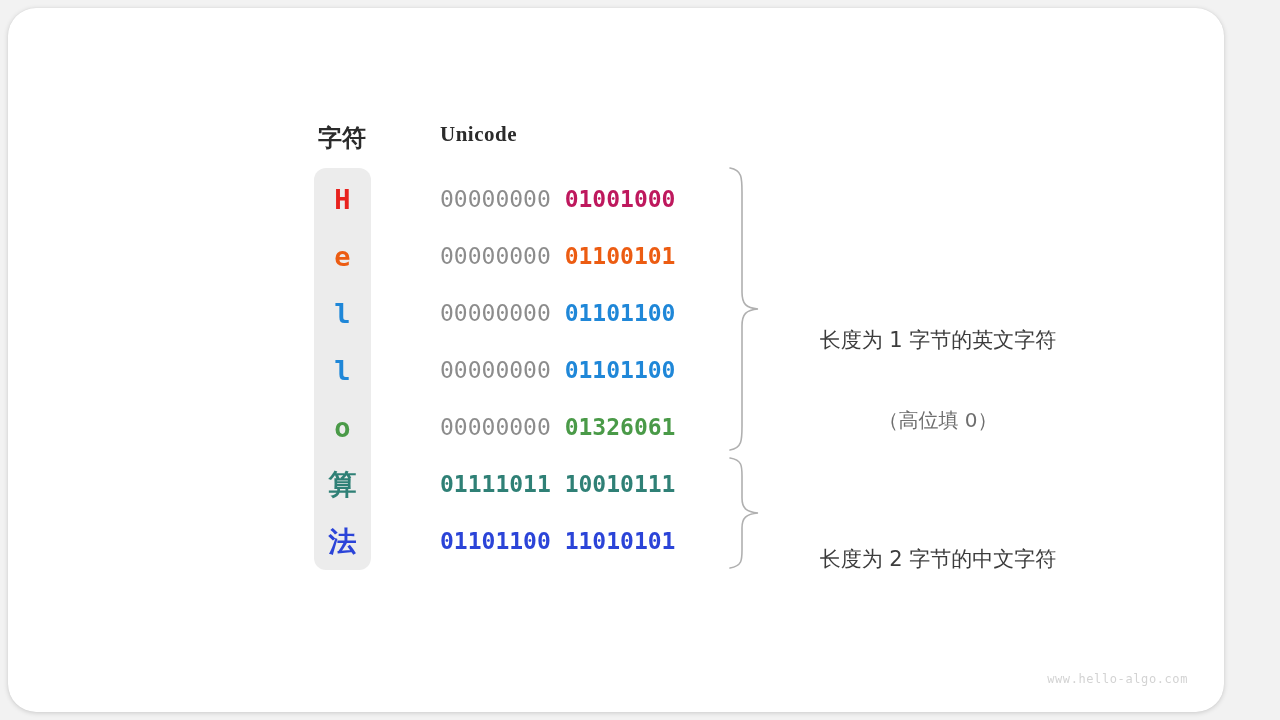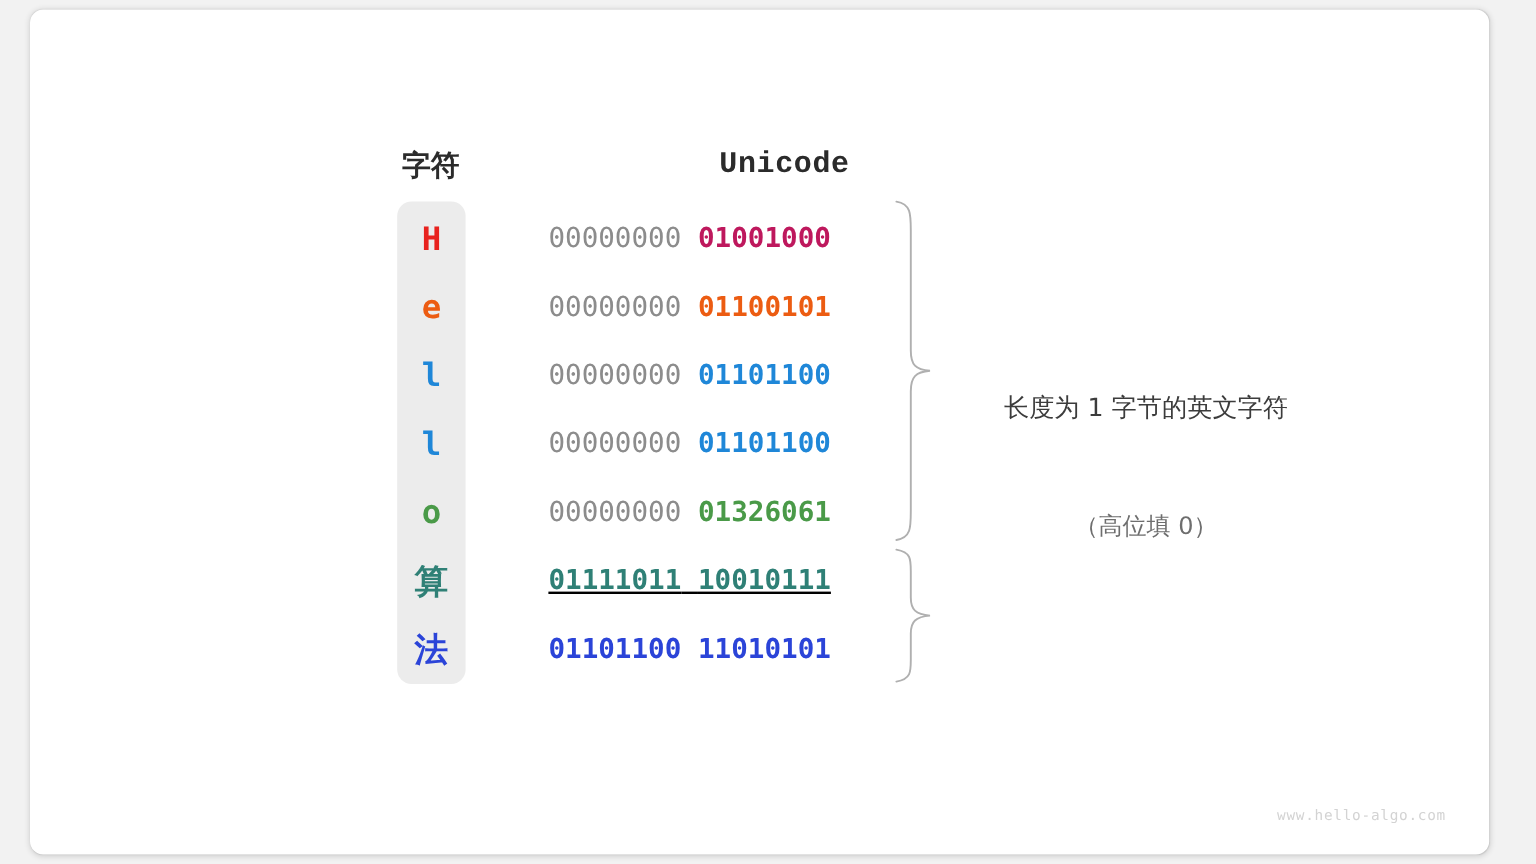--- a/index.html
+++ b/index.html
@@ -15,26 +15,26 @@
   }
   #canvas {
     position: relative;
     width: 1280px;
     height: 720px;
     background: #f2f2f2;
     box-sizing: border-box;
   }
   .card {
     position: absolute;
-    left: 25px;
+    left: 8px;
     top: 8px;
     width: 1216px;
     height: 704px;
     background: #ffffff;
-    border-radius: 11px;
+    border-radius: 28px;
     box-shadow: 0 1px 5px rgba(0,0,0,0.16), 0 0 1px rgba(0,0,0,0.10);
     box-sizing: border-box;
   }
 
   
   .col-head {
     position: absolute;
     font-weight: bold;
     color: #2b2b2b;
     white-space: pre;
@@ -44,23 +44,23 @@
     top: 114px;
     width: 58px;
     text-align: center;
     font-size: 24px;
     font-family: "Liberation Sans", "DejaVu Sans", sans-serif;
   }
   .head-code {
     left: 432px;
     top: 114px;
     width: 251px;
-    text-align: right;
-    font-size: 25px;
-    font-family: Liberation Mono, monospace;
+    text-align: left;
+    font-size: 21px;
+    font-family: Liberation Serif, serif;
     letter-spacing: 0.5px;
   }
 
   
   .char-block {
     position: absolute;
     left: 306px;
     top: 160px;
     width: 57px;
     height: 402px;
@@ -145,37 +145,40 @@
         <div class="row-code" style="top: 163px;"><span class="byte-hi-gray" style="color: rgb(140, 140, 140); font-weight: normal;">00000000</span> <span style="color: #be185d;">01001000</span></div>
         <div class="row-char" style="top: 220px; color: rgb(236, 92, 18);">e</div>
         <div class="row-code" style="top: 220px;"><span class="byte-hi-gray" style="color: rgb(140, 140, 140); font-weight: normal;">00000000</span> <span style="color: rgb(236, 92, 18); text-align: right;">01100101</span></div>
         <div class="row-char" style="top: 277px; color: rgb(31, 135, 216);">l</div>
         <div class="row-code" style="top: 277px;"><span class="byte-hi-gray" style="color: rgb(140, 140, 140); font-weight: normal;">00000000</span> <span style="color: rgb(31, 135, 216);">01101100</span></div>
         <div class="row-char" style="top: 334px; color: rgb(31, 135, 216);">l</div>
         <div class="row-code" style="top: 334px;"><span class="byte-hi-gray" style="color: rgb(140, 140, 140); font-weight: normal;">00000000</span> <span style="color: rgb(31, 135, 216);">01101100</span></div>
         <div class="row-char" style="top: 391px; color: rgb(74, 154, 72);">o</div>
         <div class="row-code" style="top: 391px;"><span class="byte-hi-gray" style="color: rgb(140, 140, 140); font-weight: normal;">00000000</span> <span style="color: rgb(74, 154, 72);">01326061</span></div>
         <div class="row-char cjk" style="top: 448px; color: rgb(47, 128, 118);">算</div>
-        <div class="row-code" style="top: 448px; text-decoration: underline;"><span style="color: rgb(47, 128, 118);">01111011</span> <span style="color: rgb(47, 128, 118);">10010111</span></div>
+        <div class="row-code" style="top: 448px;"><span style="color: rgb(47, 128, 118);">01111011</span> <span style="color: rgb(47, 128, 118);">10010111</span></div>
         <div class="row-char cjk" style="top: 505px; color: rgb(43, 68, 216);">法</div>
         <div class="row-code" style="top: 505px;"><span style="color: rgb(43, 68, 216);">01101100</span> <span style="color: rgb(43, 68, 216);">11010101</span></div>
       </div>
 
     <svg class="brace" style="left:716px; top:158px;" width="40" height="286" viewBox="0 0 40 286">
       <path d="M6 2 C 18 4, 18 12, 18 26 L 18 126 C 18 138, 22 142, 34 143
                C 22 144, 18 148, 18 160 L 18 260 C 18 274, 18 282, 6 284" fill="none" stroke="#b0b0b0" stroke-width="1.6" stroke-linecap="round"></path>
     </svg>
 
     <svg class="brace" style="left:716px; top:448px;" width="40" height="114" viewBox="0 0 40 114">
       <path d="M6 2 C 18 4, 18 10, 18 20 L 18 42 C 18 52, 22 56, 34 57
                C 22 58, 18 62, 18 72 L 18 94 C 18 104, 18 110, 6 112" fill="none" stroke="#b0b0b0" stroke-width="1.6" stroke-linecap="round"></path>
     </svg>
 
     <div class="note" style="left:784px; top:270px; width:292px;">
       <div>长度为 1 字节的英文字符</div>
-      <div class="note-sub" style="margin-top:23px;">（高位填 0）</div>
+      <div class="note-sub" style="margin-top:5px;">（高位填 0）</div>
     </div>
 
+    <div class="note" style="left:784px; top:489px; width:292px;">
+      <div>长度为 2 字节的中文字符</div>
+    </div>
 
     <div class="watermark">www.hello-algo.com</div>
 
   </div>
 </div>
 
 </body></html>

